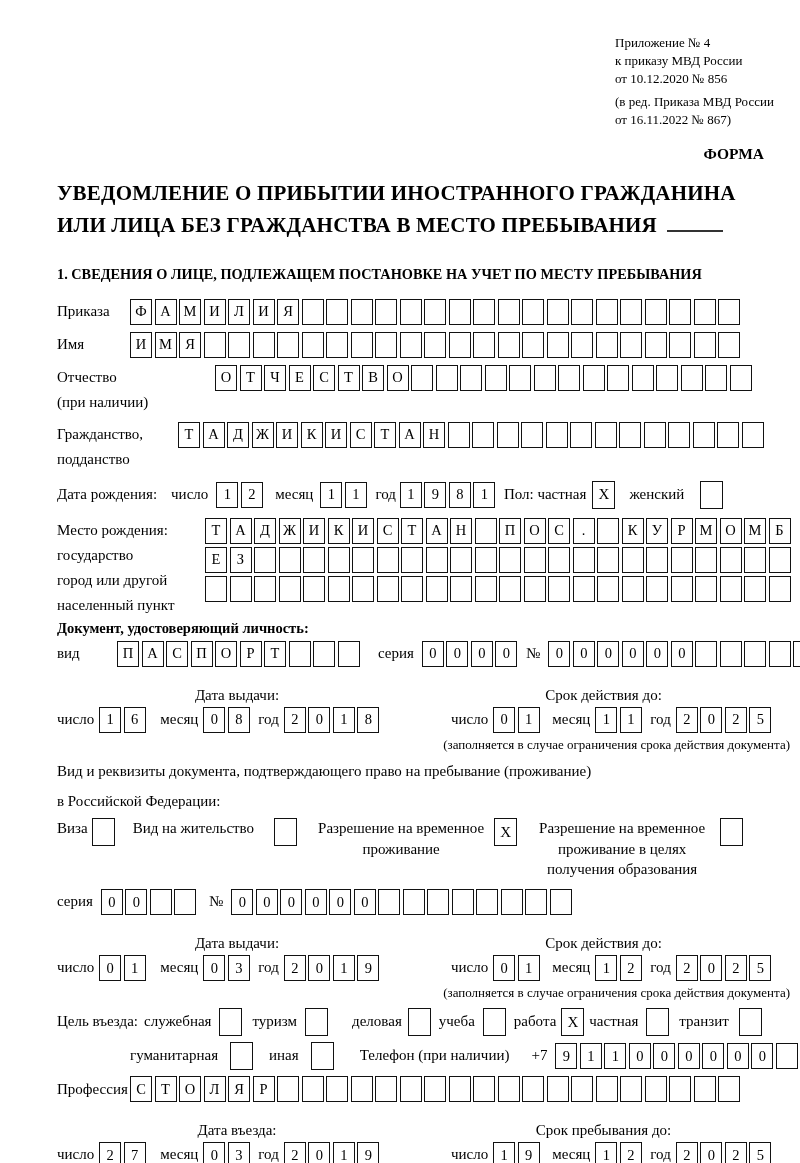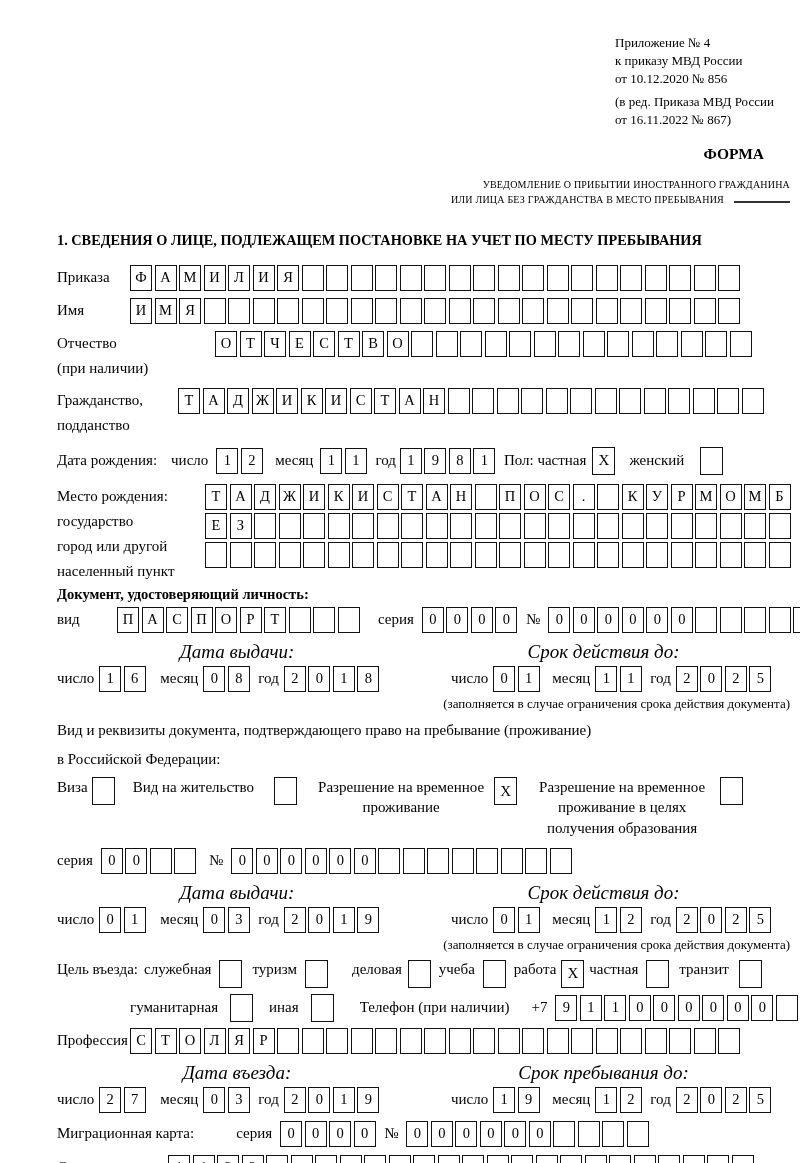--- a/index.html
+++ b/index.html
@@ -7,21 +7,21 @@
   body {
     width:800px; height:1163px; overflow:hidden;
     font-family:"Liberation Serif", serif; color:#000;
   }
   .page { width:800px; height:1163px; padding:34px 10px 10px 57px; position:relative; }
 
   .annex { margin-left:558px; font-size:13px; line-height:1.38; }
   .annex .ed { margin-top:5px; }
   .forma { text-align:right; font-weight:bold; font-size:15.5px; margin:16px 26px 0 0; }
 
-  .title { text-align:right; font-weight:normal; font-size:10px; line-height:1.55; margin-top:14px; letter-spacing:.2px; }
+  .title { text-align:left; font-weight:bold; font-size:21px; line-height:1.55; margin-top:14px; letter-spacing:.2px; }
   .title .uline { display:inline-block; width:56px; border-bottom:2.2px solid #333; vertical-align:baseline; margin-left:10px; }
 
   .section { font-weight:bold; font-size:14.3px; margin-top:24px; }
 
   .row { display:flex; align-items:flex-start; margin-top:7px; }
   .lbl { font-size:15px; line-height:1.3; flex:0 0 auto; }
   .lcol { flex:0 0 auto; font-size:15px; line-height:25px; }
   .w73  { width:73px; }
   .w158 { width:158px; }
   .w121 { width:121px; }
@@ -37,21 +37,21 @@
   .cellcol .cells { margin-bottom:3px; }
 
   .cbx {
     width:23px; height:28px; border:1.7px solid #121212;
     display:inline-flex; align-items:center; justify-content:center;
     font-size:15px; flex:0 0 auto; background:#fff;
   }
 
   .dg { display:flex; align-items:center; }
   .dg .lbl { margin-right:5px; }
-  .dhead { display:flex; font-size:19px; margin-top:8px;font-style:italic; }
+  .dhead { display:flex; font-size:15px; margin-top:20px; }
   .dhead .l { width:360px; text-align:center; }
   .dhead .r { flex:1; text-align:center; }
   .drow { display:flex; margin-top:3px; }
   .drow .left { width:360px; display:flex; }
   .note { text-align:right; font-size:13px; margin-top:4px; margin-right:0; }
 
   .plain { font-size:15px; margin-top:8px; line-height:1.45; }
 
   .opts { display:flex; align-items:flex-start; margin-top:6px; }
   .opt { display:flex; align-items:flex-start; }
@@ -498,21 +498,21 @@
       <span class="cells">
           <span class="cell">2</span>
           <span class="cell">0</span>
           <span class="cell">2</span>
           <span class="cell">5</span>
         </span>
     </div>
   </div>
   <div class="note">(заполняется в случае ограничения срока действия документа)</div>
 
-  <div class="row" style="align-items:flex-start; margin-top:7px">
+  <div class="row" style="align-items:center; margin-top:7px">
     <span class="lbl">Цель въезда:</span>
     <span class="lbl" style="margin-left:6px">служебная</span>
     <span class="cbx" style="margin-left:8px"></span>
     <span class="lbl" style="margin-left:10px">туризм</span>
     <span class="cbx" style="margin-left:8px"></span>
     <span class="lbl" style="margin-left:24px">деловая</span>
     <span class="cbx" style="margin-left:6px"></span>
     <span class="lbl" style="margin-left:8px">учеба</span>
     <span class="cbx" style="margin-left:8px"></span>
     <span class="lbl" style="margin-left:8px">работа</span>

